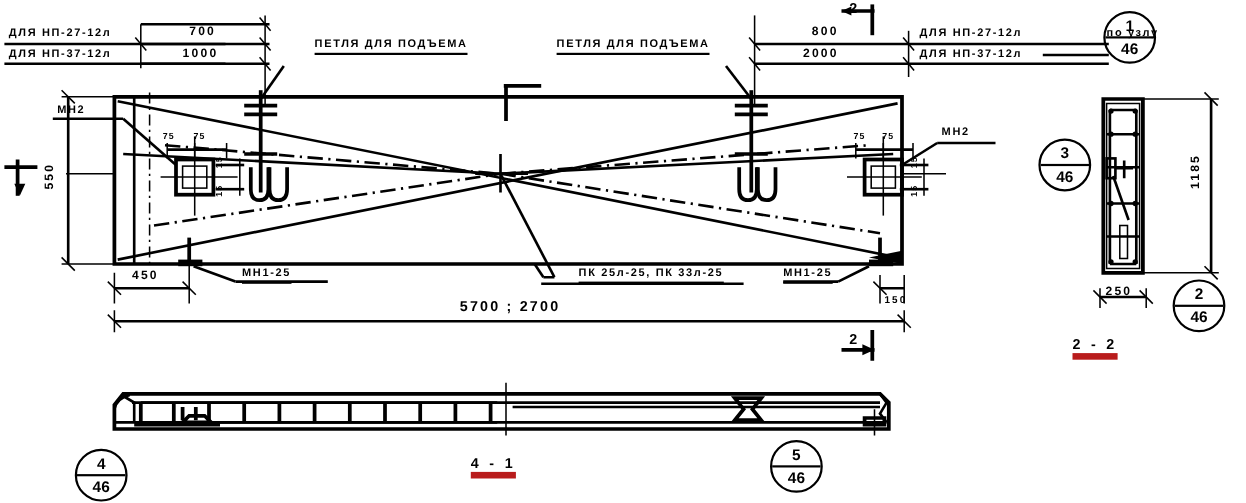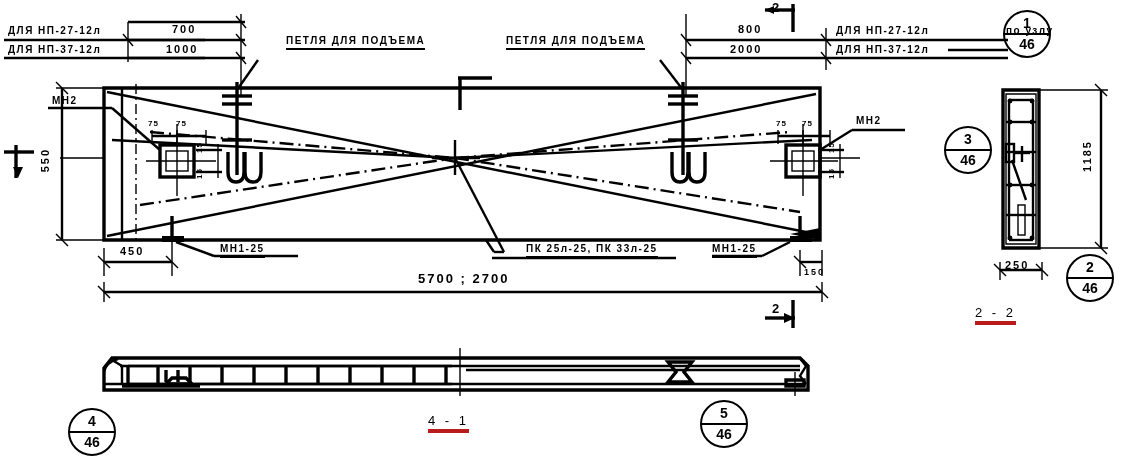--- a/index.html
+++ b/index.html
@@ -9,22 +9,22 @@
   .lbl{position:absolute;white-space:nowrap;font-weight:bold;
        letter-spacing:1.5px;font-size:10px;line-height:1;}
   .lbl.u{border-bottom:2px solid #000;padding-bottom:2px;}
   .dim{position:absolute;white-space:nowrap;font-weight:bold;
        font-size:11px;letter-spacing:2px;line-height:1;}
   .vdim{position:absolute;font-weight:bold;font-size:11px;letter-spacing:2px;
         writing-mode:vertical-rl;transform:rotate(180deg);line-height:1;}
   .tiny{position:absolute;font-weight:bold;font-size:8px;letter-spacing:1px;line-height:1;}
   .vtiny{position:absolute;font-weight:bold;font-size:8px;letter-spacing:1px;
          writing-mode:vertical-rl;transform:rotate(180deg);line-height:1;}
-  .sect{position:absolute;white-space:nowrap;font-weight:normal;font-size:13px;
-        letter-spacing:3px;border-bottom:4px solid #b91c1c;padding-bottom:2px;line-height:1;}
+  .sect{position:absolute;white-space:nowrap;font-weight:bold;font-size:13px;
+        letter-spacing:3px;border-bottom:6px solid #b91c1c;padding-bottom:2px;line-height:1;}
   .callout{position:absolute;width:44px;height:44px;border:2px solid #000;
            border-radius:50%;}
   .callout .bar{position:absolute;left:0;top:21px;width:100%;height:2px;background:#000;}
   .callout .n{position:absolute;left:0;top:2px;width:100%;text-align:center;
               font-size:14px;font-weight:bold;line-height:19px;}
   .callout .d{position:absolute;left:0;top:23px;width:100%;text-align:center;
               font-size:14px;font-weight:bold;line-height:19px;}
   svg{position:absolute;left:0;top:0;overflow:visible;}
   .ln{stroke:#000;fill:none;}
   .t1{stroke-width:1.4}

